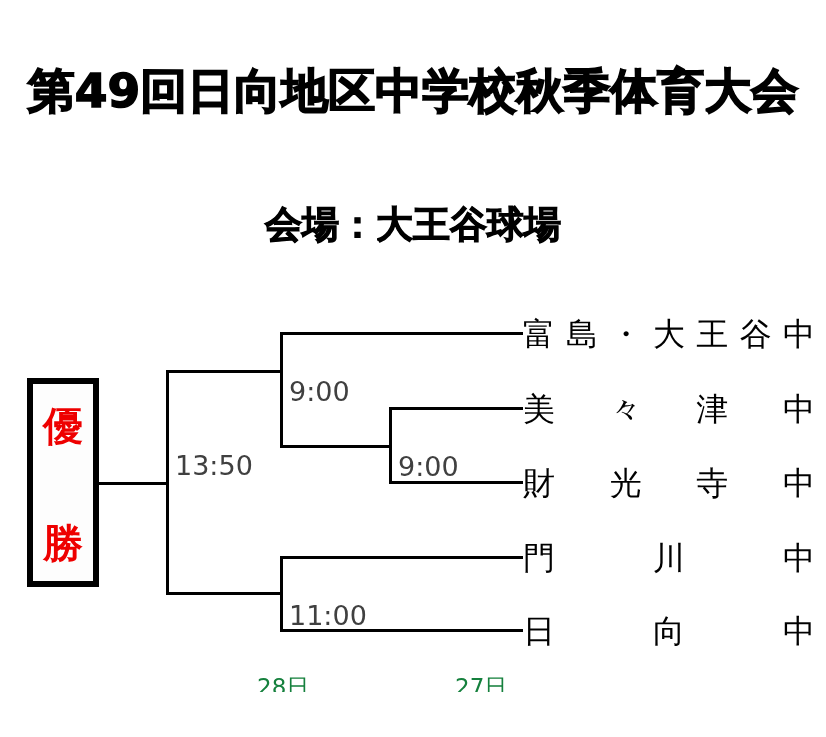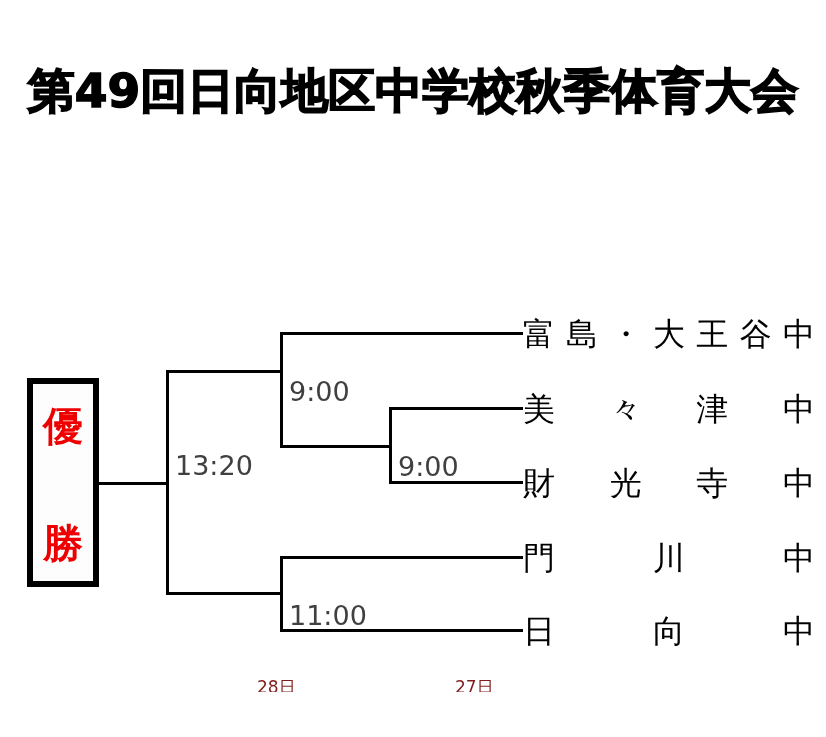--- a/index.html
+++ b/index.html
@@ -40,60 +40,61 @@
     font-size:40px;font-weight:700;line-height:1;
   }
   
   .time{
     position:absolute;
     font-size:27px;line-height:27px;color:#404040;
     white-space:nowrap;
   }
   .date{
     position:absolute;
-    font-size:17px;line-height:23px;color:#7f1d1d;
+    font-size:23px;line-height:23px;color:#15803d;
     white-space:nowrap;
   }
   
   .team{
     position:absolute;left:523px;width:292px;height:38px;
     display:flex;justify-content:space-between;align-items:center;
     font-size:32px;line-height:38px;color:#000;
     white-space:nowrap;
   }
 </style>
 </head>
 <body>
 
 <div class="stage">
 
   <div class="title">
     <div>第49回日向地区中学校秋季体育大会</div>
   </div>
+  <div class="venue">会場：大王谷球場</div>
 
   <div class="champion-box" style="color: rgb(238, 0, 0);">
       <span>優</span>
       <span>勝</span>
     </div>
 
   <div class="ln" style="left:98px;top:482px;width:71px;height:3px;"></div>
   <div class="ln" style="left:166px;top:370px;width:3px;height:225px;"></div>
   <div class="ln" style="left:166px;top:370px;width:117px;height:3px;"></div>
   <div class="ln" style="left:280px;top:332px;width:3px;height:116px;"></div>
   <div class="ln" style="left:280px;top:332px;width:243px;height:3px;"></div>
   <div class="ln" style="left:280px;top:445px;width:112px;height:3px;"></div>
   <div class="ln" style="left:389px;top:407px;width:3px;height:77px;"></div>
   <div class="ln" style="left:389px;top:407px;width:134px;height:3px;"></div>
   <div class="ln" style="left:389px;top:481px;width:134px;height:3px;"></div>
   <div class="ln" style="left:166px;top:592px;width:117px;height:3px;"></div>
   <div class="ln" style="left:280px;top:556px;width:3px;height:76px;"></div>
   <div class="ln" style="left:280px;top:556px;width:243px;height:3px;"></div>
   <div class="ln" style="left:280px;top:629px;width:243px;height:3px;"></div>
 
-  <div class="time" style="left:175px;top:452px;">13:20</div>
+  <div class="time" style="left:175px;top:452px;">13:50</div>
   <div class="time" style="left:289px;top:378px;">9:00</div>
   <div class="time" style="left:398px;top:453px;">9:00</div>
   <div class="time" style="left:289px;top:602px;">11:00</div>
 
   <div class="date" style="left:257px;top:676px;">28日</div>
   <div class="date" style="left:431px;top:676px;margin-left:24px;">27日</div>
 
   <div class="team" style="top:315px;">
       <span>富</span>
       <span>島</span>

